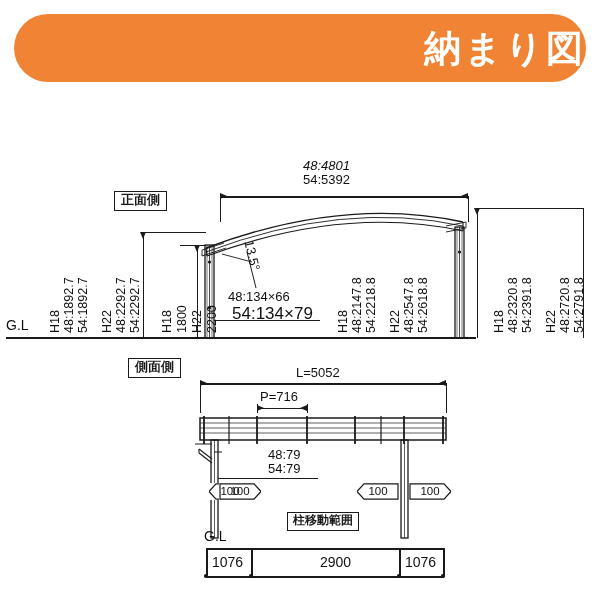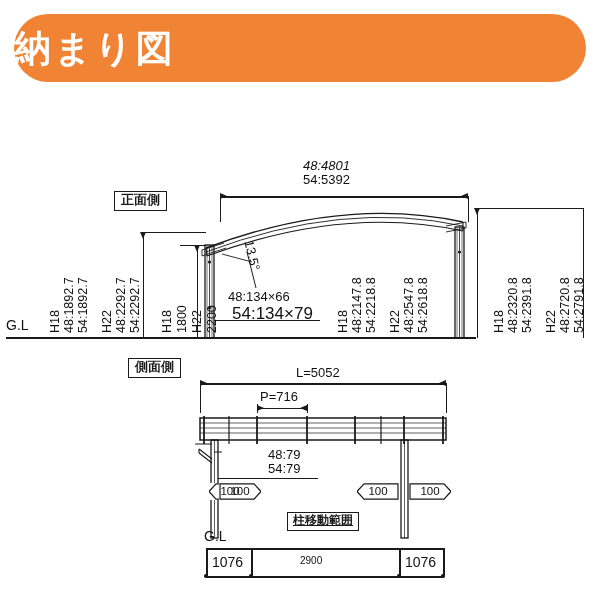--- a/index.html
+++ b/index.html
@@ -11,21 +11,21 @@
     color:#1a1a1a;
     overflow:hidden;
     position:relative;
   }
   #root{position:relative;width:600px;height:600px;}
 
   
   .header-pill{
     position:absolute;left:14px;top:14px;width:572px;height:68px;
     border-radius:34px;
-    display:flex;align-items:center;justify-content:flex-start;
+    display:flex;align-items:center;justify-content:flex-end;
   }
   .header-title{
     color:#ffffff;
     font-size:37px;
     font-weight:bold;
     letter-spacing:3px;
     line-height:1;
     font-family:"DejaVu Sans","Liberation Sans",sans-serif;
   }
 
@@ -272,33 +272,33 @@
     <span>100</span>
   </div>
 
   <div class="chev" style="left:409px;top:483px;width:42px;">
     <svg width="42" height="17" viewBox="0 0 42 17">
       <polygon points="1,0.8 35,0.8 42,8.5 35,16.2 1,16.2" fill="#ffffff" stroke="#1a1a1a" stroke-width="1.2"></polygon>
     </svg>
     <span>100</span>
   </div>
 
-  <div class="boxlabel" style="left:287px;top:512px;text-decoration:underline;">柱移動範囲</div>
+  <div class="boxlabel" style="left:287px;top:512px;">柱移動範囲</div>
 
   <div class="txt" style="left:204px;top:529px;font-size:14px;">G.L</div>
 
   <div class="hline thick" style="left:206px;top:548px;width:238px;"></div>
   <div class="hline thick" style="left:206px;top:576px;width:238px;"></div>
   <div class="vline thick" style="left:206px;top:548px;height:28px;"></div>
   <div class="vline thick" style="left:251px;top:548px;height:28px;"></div>
   <div class="vline thick" style="left:399px;top:548px;height:28px;"></div>
   <div class="vline thick" style="left:443px;top:548px;height:28px;"></div>
 
   <div class="txt" style="left:212px;top:555px;font-size:14px;">1076</div>
-  <div class="txt" style="left:300px;top:555px;font-size:10px;">2900</div>
+  <div class="txt" style="left:320px;top:555px;font-size:14px;">2900</div>
   <div class="txt" style="left:405px;top:555px;font-size:14px;">1076</div>
 
   <div class="dot" style="left:204px;top:574px;"></div>
   <div class="dot" style="left:249px;top:574px;"></div>
   <div class="dot" style="left:397px;top:574px;"></div>
   <div class="dot" style="left:441px;top:574px;"></div>
 
 </div>
 
 </body></html>

